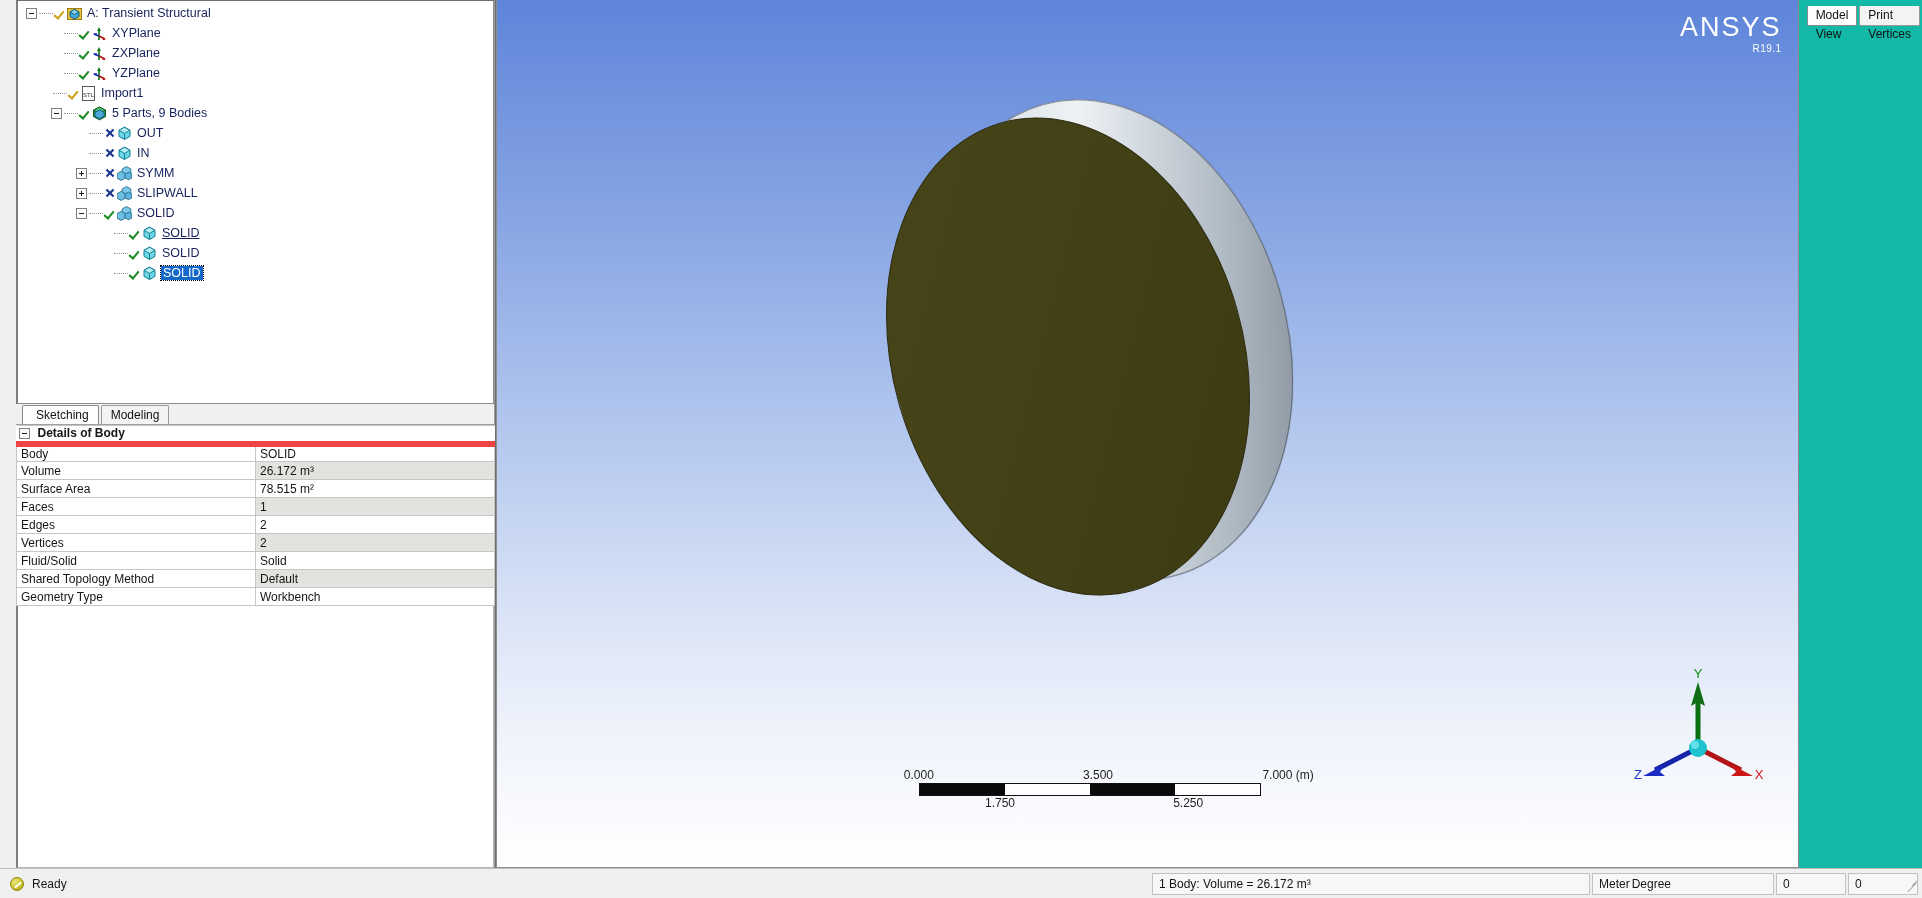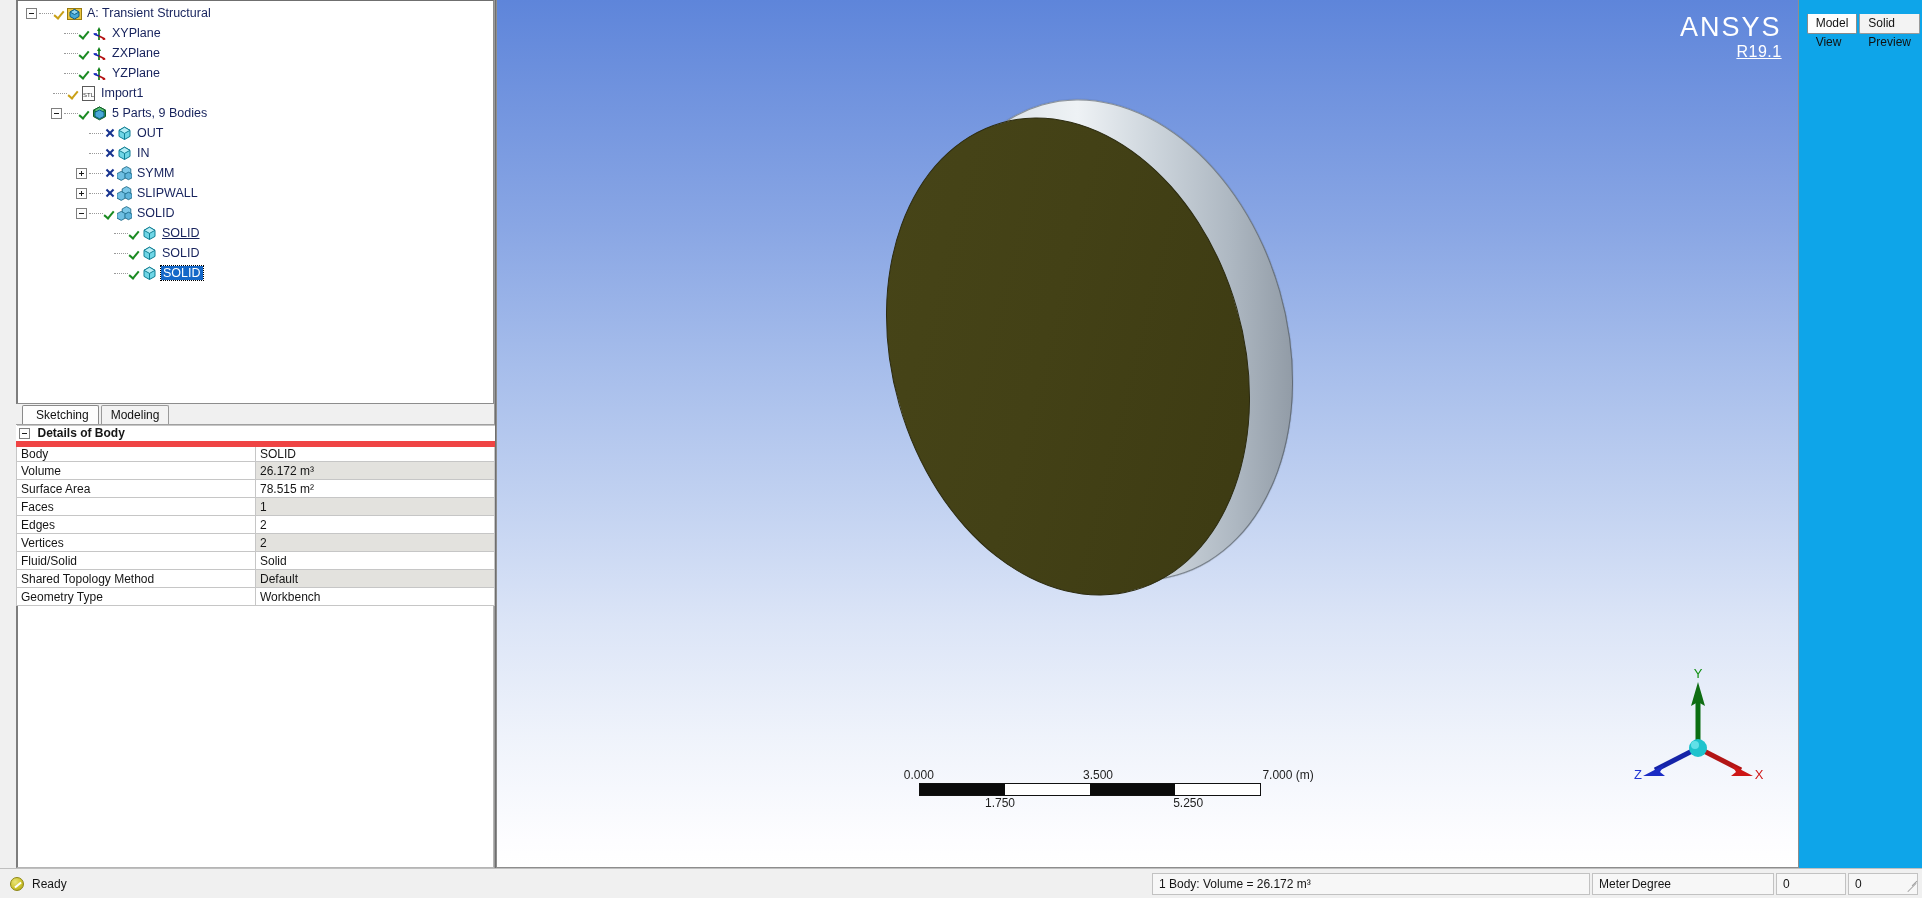--- a/index.html
+++ b/index.html
@@ -269,24 +269,23 @@
     color: #ffffff;
     line-height: 1;
     user-select: none;
   }
   .ansys-logo .main {
     font-size: 27px;
     letter-spacing: 2px;
     font-weight: normal;
   }
   .ansys-logo .rev {
-    font-size: 16px;
+    font-size: 10px;
     letter-spacing: 0.5px;
     margin-top: 3px;
-    text-decoration: underline;
   }
 
   
   .model-wrap {
     position: absolute;
     left: 395px; top: 95px;
     width: 400px; height: 490px;
   }
   .disc-rim {
     position: absolute;
@@ -355,23 +354,23 @@
     right: 35px; bottom: 78px;
     width: 130px; height: 125px;
   }
   .triad svg { display: block; }
 
   
   .view-tabs {
     flex: 0 0 23px;
     display: flex;
     align-items: flex-start;
-    background: #0ea5e9;
+    background: #14b8a6;
     padding-left: 8px;
-    padding-top: 14px;
+    padding-top: 6px;
   }
   .view-tab {
     height: 20px;
     line-height: 19px;
     padding: 0 8px;
     font-size: 12px;
     color: #111;
     background: #f3f3f3;
     border: 1px solid #9a9a9a;
     border-top: none;
@@ -761,21 +760,21 @@
             <circle cx="62" cy="81" r="4" fill="#7aeaf0" opacity="0.75"></circle>
           </svg>
         </div>
       </div>
 
       <div class="view-tabs">
         <div class="view-tab active">
           <span>Model View</span>
         </div>
         <div class="view-tab">
-          <span>Solid Preview</span>
+          <span>Print Vertices</span>
         </div>
       </div>
     </div>
   </div>
 
   <div class="status-bar">
     <div class="sb-cell sb-ready">
       <span class="ready-icon"></span>
       <span>Ready</span>
     </div>

